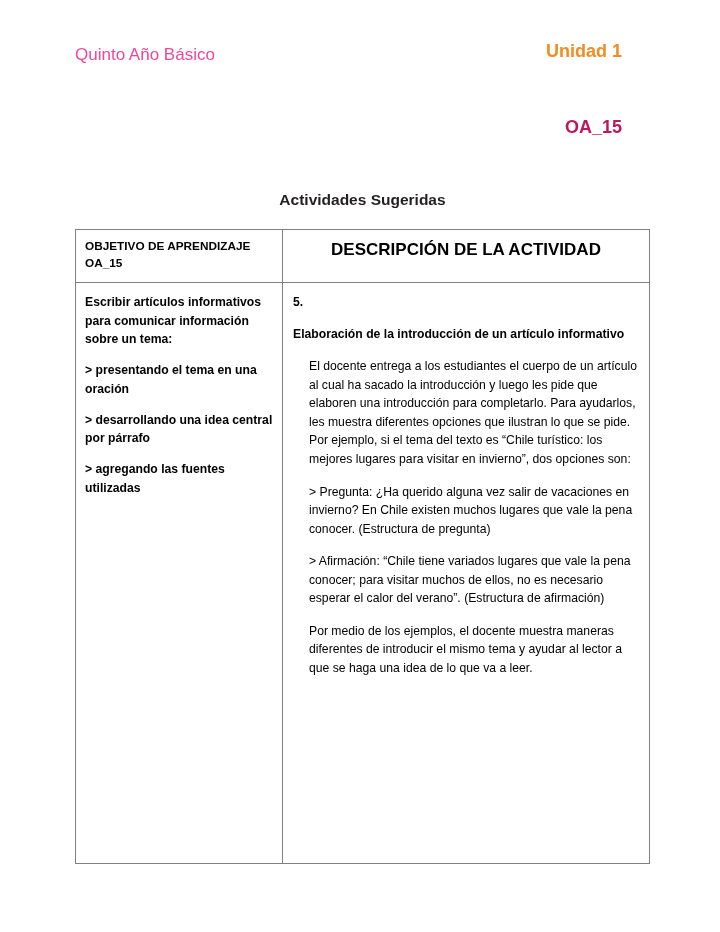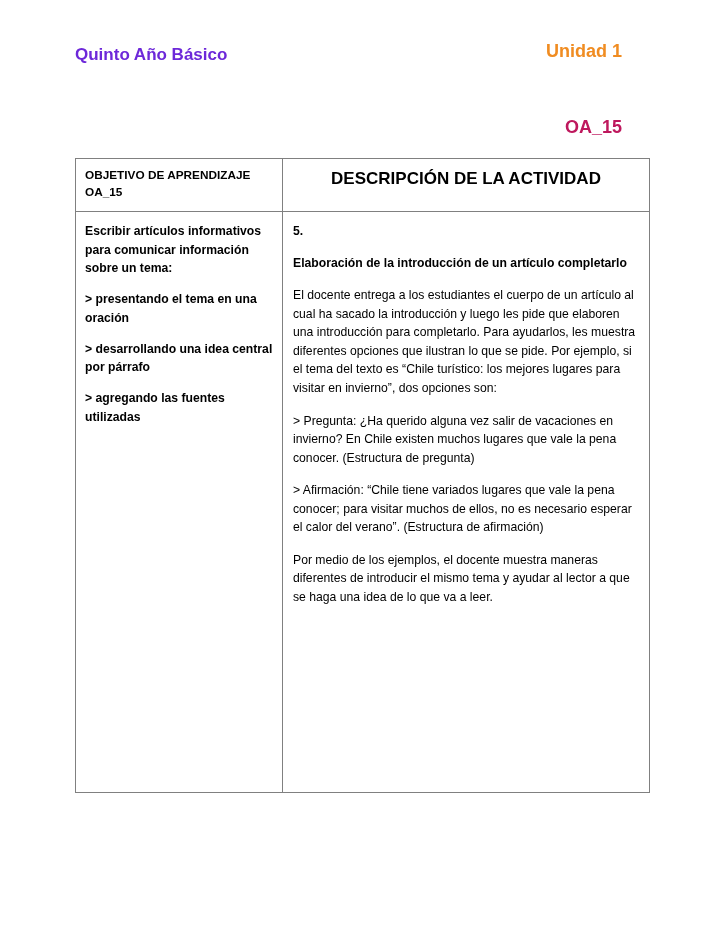--- a/index.html
+++ b/index.html
@@ -41,22 +41,22 @@
   }
   .title-main {
     font-size: 20.5px;
     font-weight: bold;
     color: #F08C21;
     line-height: 1.2;
     letter-spacing: 0.1px;
   }
   .title-sub {
     font-size: 17px;
-    font-weight: bold;
-    color: #6d28d9;
+    font-weight: normal;
+    color: #ec4899;
     line-height: 1.25;
     margin-top: 4px;
   }
   .unit-label {
     font-size: 18px;
     font-weight: bold;
     color: #F08C21;
     line-height: 1.2;
   }
   .oa-label {
@@ -122,21 +122,21 @@
   .desc-num {
     margin: 0 0 13px 0;
     font-weight: bold;
   }
   .desc-head {
     margin: 0 0 14px 0;
     font-weight: bold;
     line-height: 1.5;
   }
   .desc-p {
-    margin: 0 0 14px 0;
+    margin: 0 0 14px 16px;
     text-align: left;
   }
   .desc-p:last-child {
     margin-bottom: 0;
   }
 </style>
 </head>
 <body>
 
 <div class="page">
@@ -144,39 +144,40 @@
   <div class="header">
     <div class="header-left">
       <div class="title-sub">Quinto Año Básico</div>
     </div>
     <div class="header-right">
       <div class="unit-label">Unidad 1</div>
       <div class="oa-label">OA_15</div>
     </div>
   </div>
 
+  <div class="doc-title">Actividades Sugeridas</div>
 
   <table class="activities">
     <thead>
       <tr>
         <th class="col-objective">OBJETIVO DE APRENDIZAJE OA_15</th>
         <th class="col-description">DESCRIPCIÓN DE LA ACTIVIDAD</th>
       </tr>
     </thead>
     <tbody>
       <tr>
         <td class="objective-cell">
           <p class="obj-p">Escribir artículos informativos para comunicar información sobre un tema:</p>
           <p class="obj-p">&gt; presentando el tema en una oración</p>
           <p class="obj-p">&gt; desarrollando una idea central por párrafo</p>
           <p class="obj-p">&gt; agregando las fuentes utilizadas</p>
         </td>
         <td class="description-cell">
           <p class="desc-num">5.</p>
-          <p class="desc-head">Elaboración de la introducción de un artículo completarlo</p>
+          <p class="desc-head">Elaboración de la introducción de un artículo informativo</p>
           <p class="desc-p">El docente entrega a los estudiantes el cuerpo de un artículo al cual ha sacado la introducción y luego les pide que elaboren una introducción para completarlo. Para ayudarlos, les muestra diferentes opciones que ilustran lo que se pide. Por ejemplo, si el tema del texto es “Chile turístico: los mejores lugares para visitar en invierno”, dos opciones son:</p>
           <p class="desc-p">&gt; Pregunta: ¿Ha querido alguna vez salir de vacaciones en invierno? En Chile existen muchos lugares que vale la pena conocer. (Estructura de pregunta)</p>
           <p class="desc-p">&gt; Afirmación: “Chile tiene variados lugares que vale la pena conocer; para visitar muchos de ellos, no es necesario esperar el calor del verano”. (Estructura de afirmación)</p>
           <p class="desc-p">Por medio de los ejemplos, el docente muestra maneras diferentes de introducir el mismo tema y ayudar al lector a que se haga una idea de lo que va a leer.</p>
         </td>
       </tr>
     </tbody>
   </table>
 
 </div>

